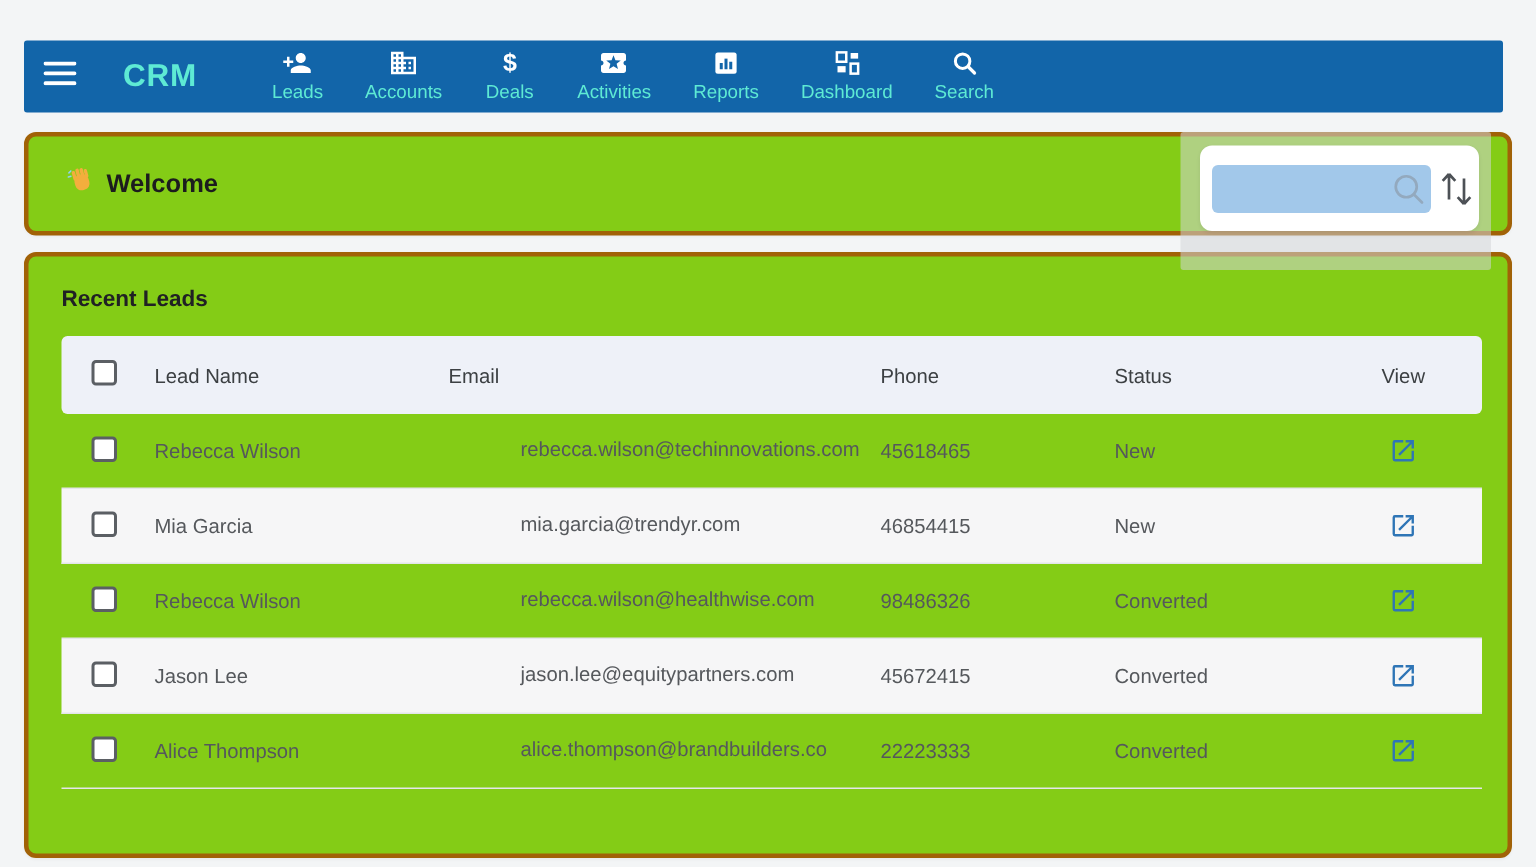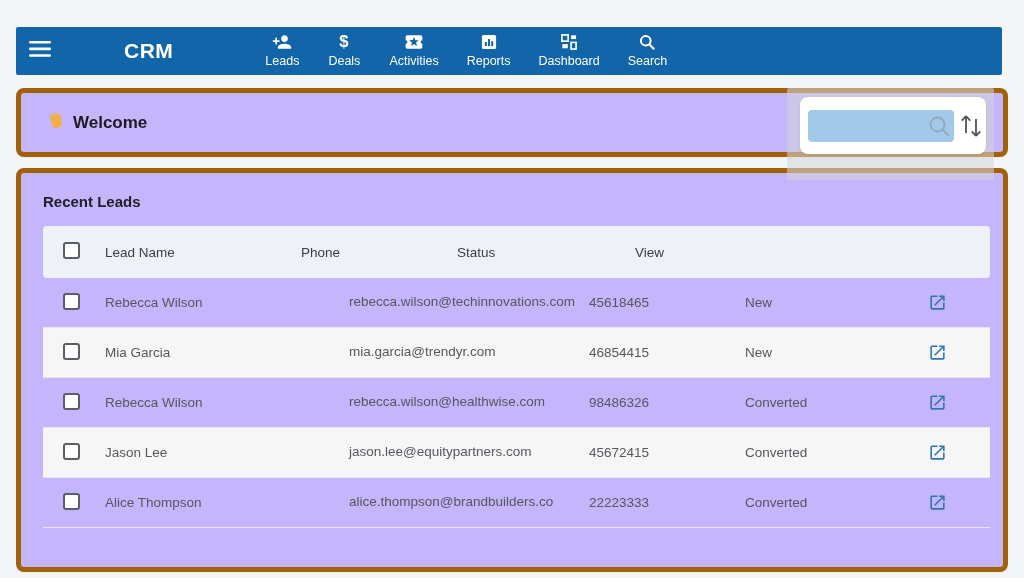--- a/index.html
+++ b/index.html
@@ -1,35 +1,35 @@
 <!DOCTYPE html>
 <html><head>
 <meta charset="utf-8">
 <style>
   * { margin:0; padding:0; box-sizing:border-box; }
   html,body { width:1024px; height:578px; overflow:hidden;
     font-family:"Liberation Sans", sans-serif; background:#f3f5f6; }
 
   
   .navbar { position:absolute; left:16px; top:27px; width:986px; height:48px;
-    background:#1265a9; border-radius:2px; display:flex; align-items:stretch; color:#ffffff;gap:42px; }
+    background:#1265a9; border-radius:2px; display:flex; align-items:stretch; color:#5eead4; }
   .hamburger { width:48px; display:flex; align-items:center; justify-content:center; cursor:pointer; }
   .brand { display:flex; align-items:center; font-size:21px; font-weight:700;
     letter-spacing:.5px; padding:0 36px 0 18px; }
   .nav-items { display:flex; align-items:stretch; }
   .nav-item { position:relative; display:flex; flex-direction:column; align-items:center;
     justify-content:center; padding:3px 14px 5px; cursor:pointer; min-width:62px; }
   .nav-item .ico { height:20px; display:flex; align-items:center; justify-content:center; margin-bottom:2px; }
   .nav-item .lbl { font-size:12.5px; }
   .nav-item.active::after { content:""; position:absolute; left:50%; transform:translateX(-50%);
     bottom:0; width:42px; height:4px; background:#fff; border-radius:2px 2px 0 0; }
 
   
-  .card { position:absolute; left:16px; width:992px; background:#c4b5fd;
-    border:5px solid #a16207; border-radius:8px; box-shadow:0 1px 2px rgba(0,0,0,.04); }
+  .card { position:absolute; left:16px; width:992px; background:#84cc16;
+    border:3px solid #a16207; border-radius:8px; box-shadow:0 1px 2px rgba(0,0,0,.04); }
   .welcome-card { top:88px; height:69px; display:flex; align-items:center; padding:0 24px; }
   .welcome-title { font-size:17px; font-weight:700; color:#1c1c1e; margin-left:6px; }
 
   .leads-card { top:168px; height:404px; padding:20px 22px; }
   .leads-title { font-size:15px; font-weight:700; color:#202124; margin-bottom:16px; }
 
   
   .tbl { width:947px; }
   .trow { display:flex; align-items:center; }
   .thead { background:#eef1f8; border-radius:4px; height:52px; color:#3c4043; font-size:13.5px; }
@@ -80,20 +80,28 @@
       <span class="ico">
         <svg width="22" height="20" viewBox="0 0 24 24">
             <path fill="#fff" d="M15 12c2.21 0 4-1.79 4-4s-1.79-4-4-4-4 1.79-4 4 1.79 4 4 4zm-9-2V7H4v3H1v2h3v3h2v-3h3v-2H6zm9 4c-2.67 0-8 1.34-8 4v2h16v-2c0-2.66-5.33-4-8-4z"></path>
           </svg>
       </span>
       <span class="lbl">Leads</span>
     </div>
     <div class="nav-item">
       <span class="ico">
         <svg width="20" height="20" viewBox="0 0 24 24">
+            <path fill="#fff" d="M12 7V3H2v18h20V7H12zM6 19H4v-2h2v2zm0-4H4v-2h2v2zm0-4H4V9h2v2zm0-4H4V5h2v2zm4 12H8v-2h2v2zm0-4H8v-2h2v2zm0-4H8V9h2v2zm0-4H8V5h2v2zm10 12h-8v-2h2v-2h-2v-2h2v-2h-2V9h8v10zm-2-8h-2v2h2v-2zm0 4h-2v2h2v-2z"></path>
+          </svg>
+      </span>
+      <span class="lbl">Accounts</span>
+    </div>
+    <div class="nav-item">
+      <span class="ico">
+        <svg width="20" height="20" viewBox="0 0 24 24">
             <text x="12" y="18" text-anchor="middle" font-size="20" font-weight="bold" fill="#fff" font-family="Liberation Sans, sans-serif">$</text>
           </svg>
       </span>
       <span class="lbl">Deals</span>
     </div>
     <div class="nav-item">
       <span class="ico">
         <svg width="22" height="20" viewBox="0 0 24 24">
             <path fill="#fff" d="M20 12c0-1.1.9-2 2-2V6c0-1.1-.9-2-2-2H4c-1.1 0-1.99.9-1.99 2v4c1.1 0 1.99.9 1.99 2s-.89 2-2 2v4c0 1.1.9 2 2 2h16c1.1 0 2-.9 2-2v-4c-1.1 0-2-.9-2-2zm-4.42 4.8L12 14.5l-3.58 2.3 1.08-4.12-3.29-2.69 4.24-.25L12 5.8l1.54 3.95 4.24.25-3.29 2.69 1.09 4.11z"></path>
           </svg>
@@ -150,20 +158,21 @@
   <span class="welcome-title">Welcome</span>
 </div>
 
 <div class="card leads-card">
   <div class="leads-title">Recent Leads</div>
 
   <div class="tbl">
     <div class="trow thead">
       <div class="col-check"><span class="checkbox"></span></div>
       <div class="col-name">Lead Name</div>
+      <div class="col-email">Email</div>
       <div class="col-phone">Phone</div>
       <div class="col-status">Status</div>
       <div class="col-view">View</div>
     </div>
 
     <div class="trow tbody-row">
       <div class="col-check"><span class="checkbox"></span></div>
       <div class="col-name">Rebecca Wilson</div>
       <div class="col-email"><span class="wrap">rebecca.wilson@techinnovations.com</span></div>
       <div class="col-phone">45618465</div>

